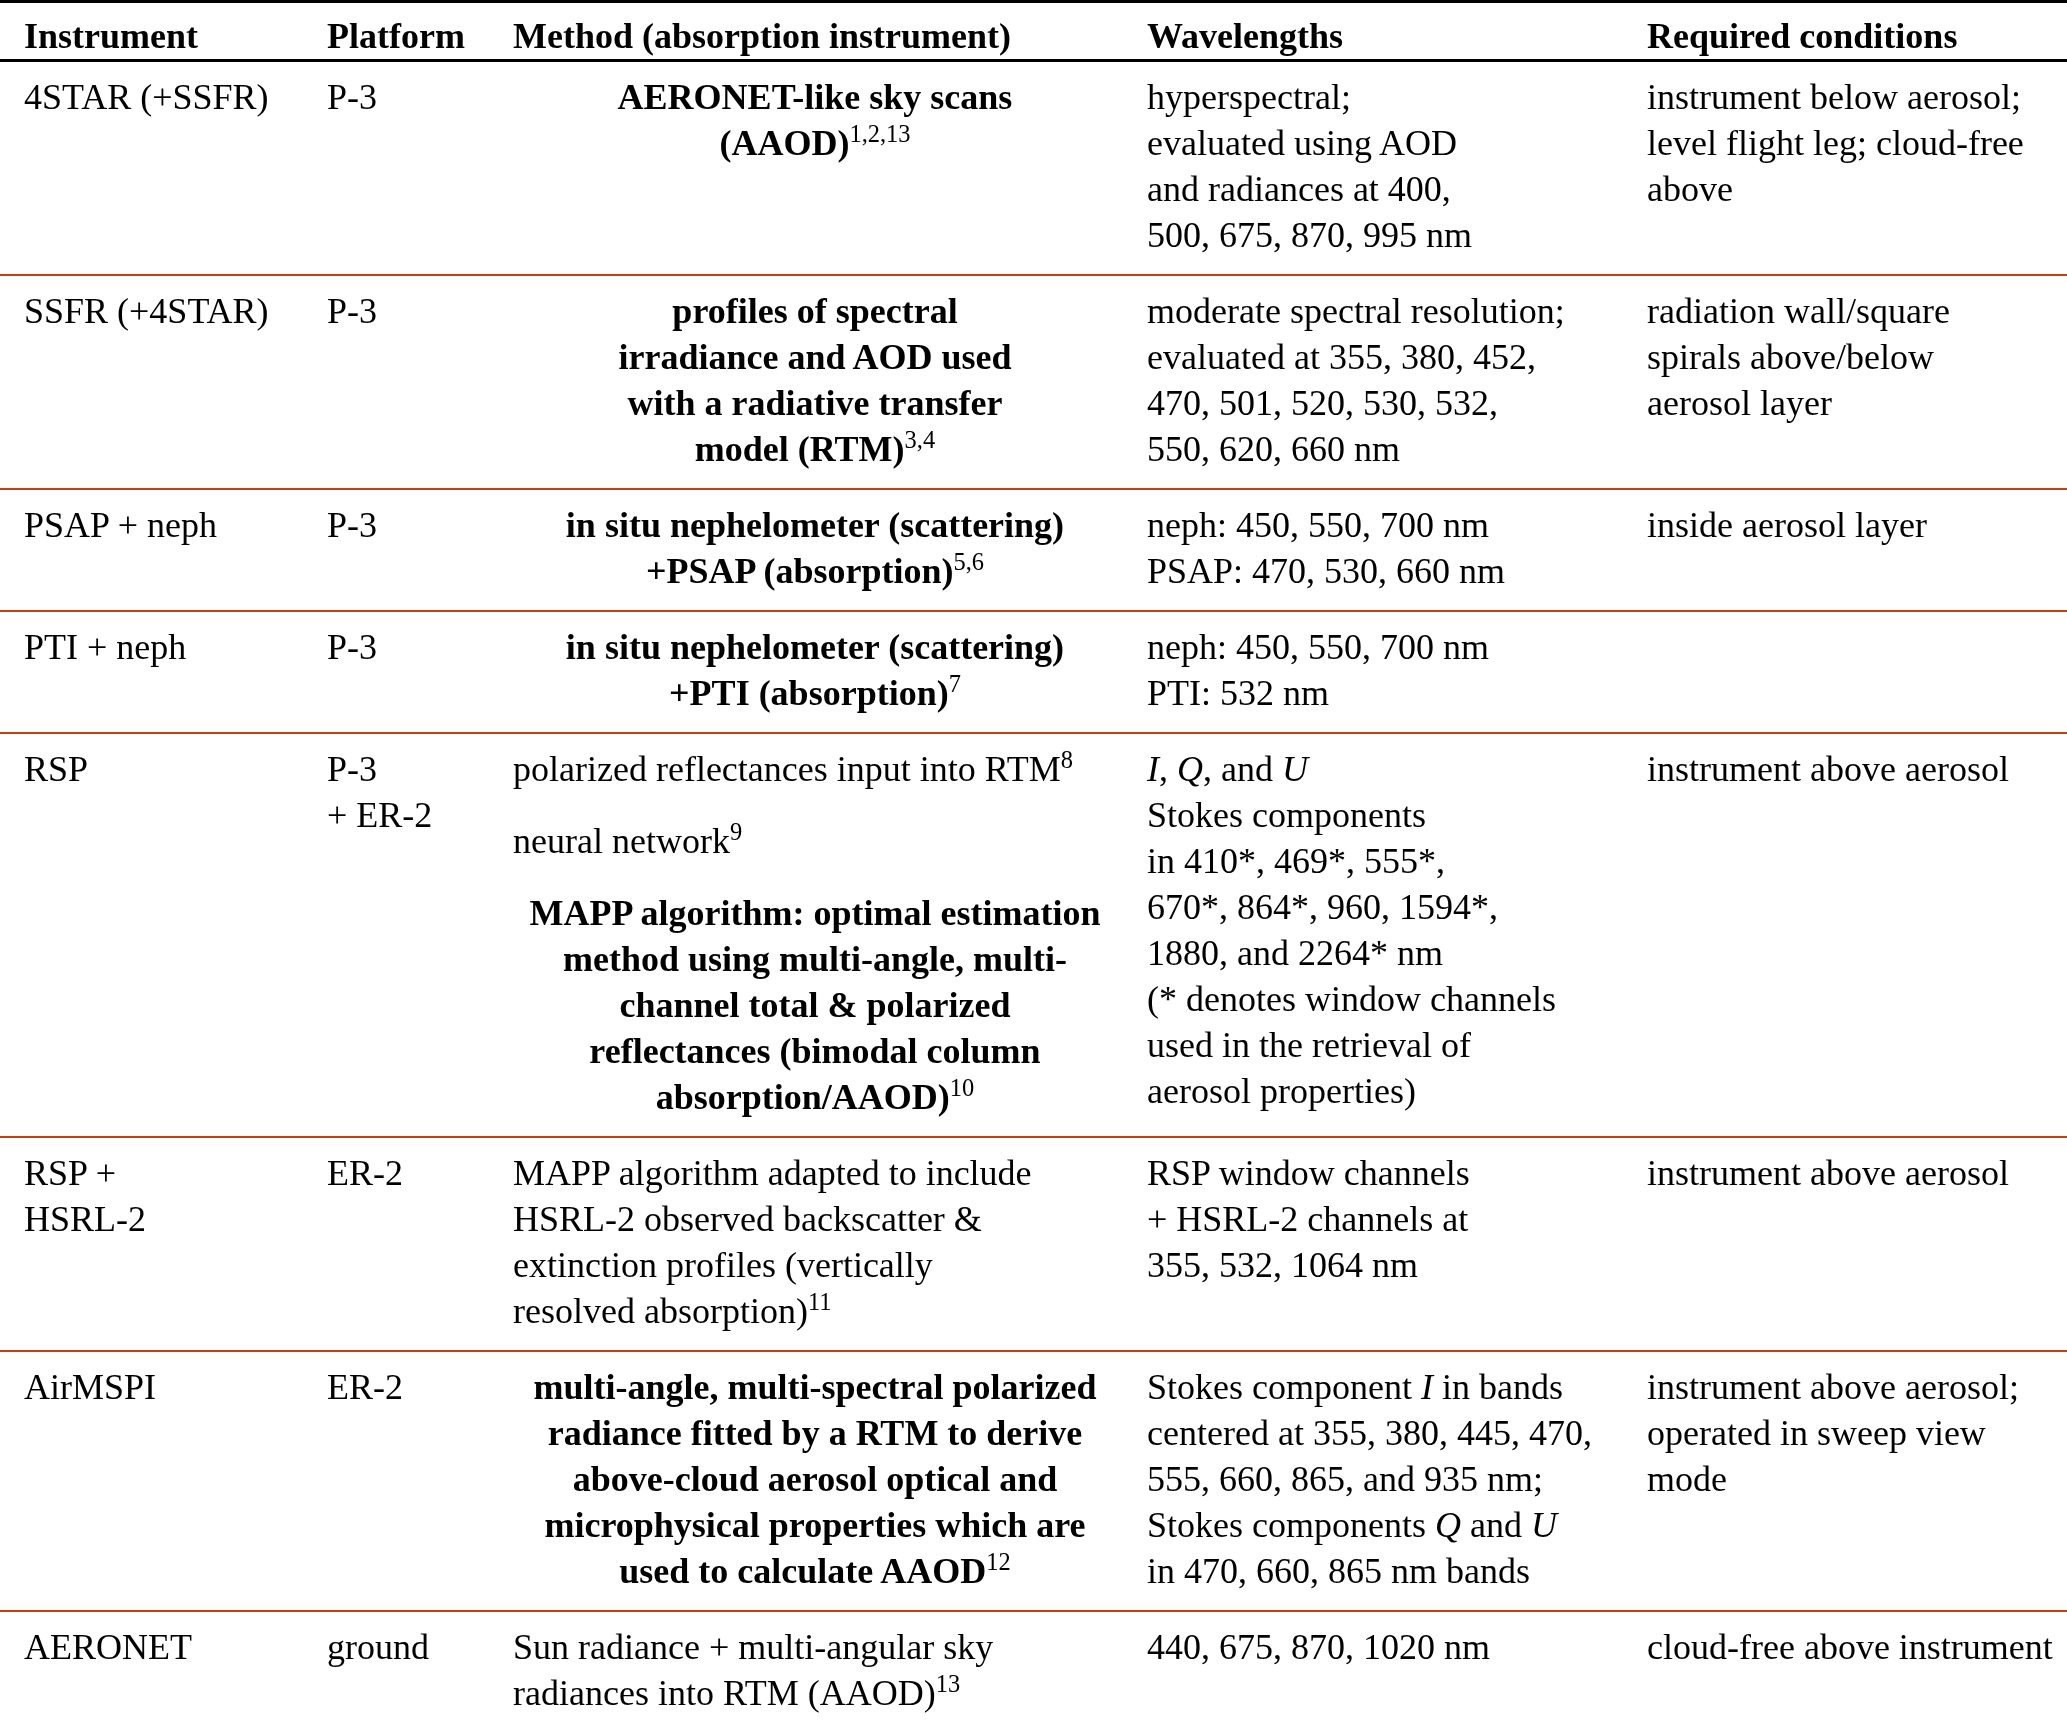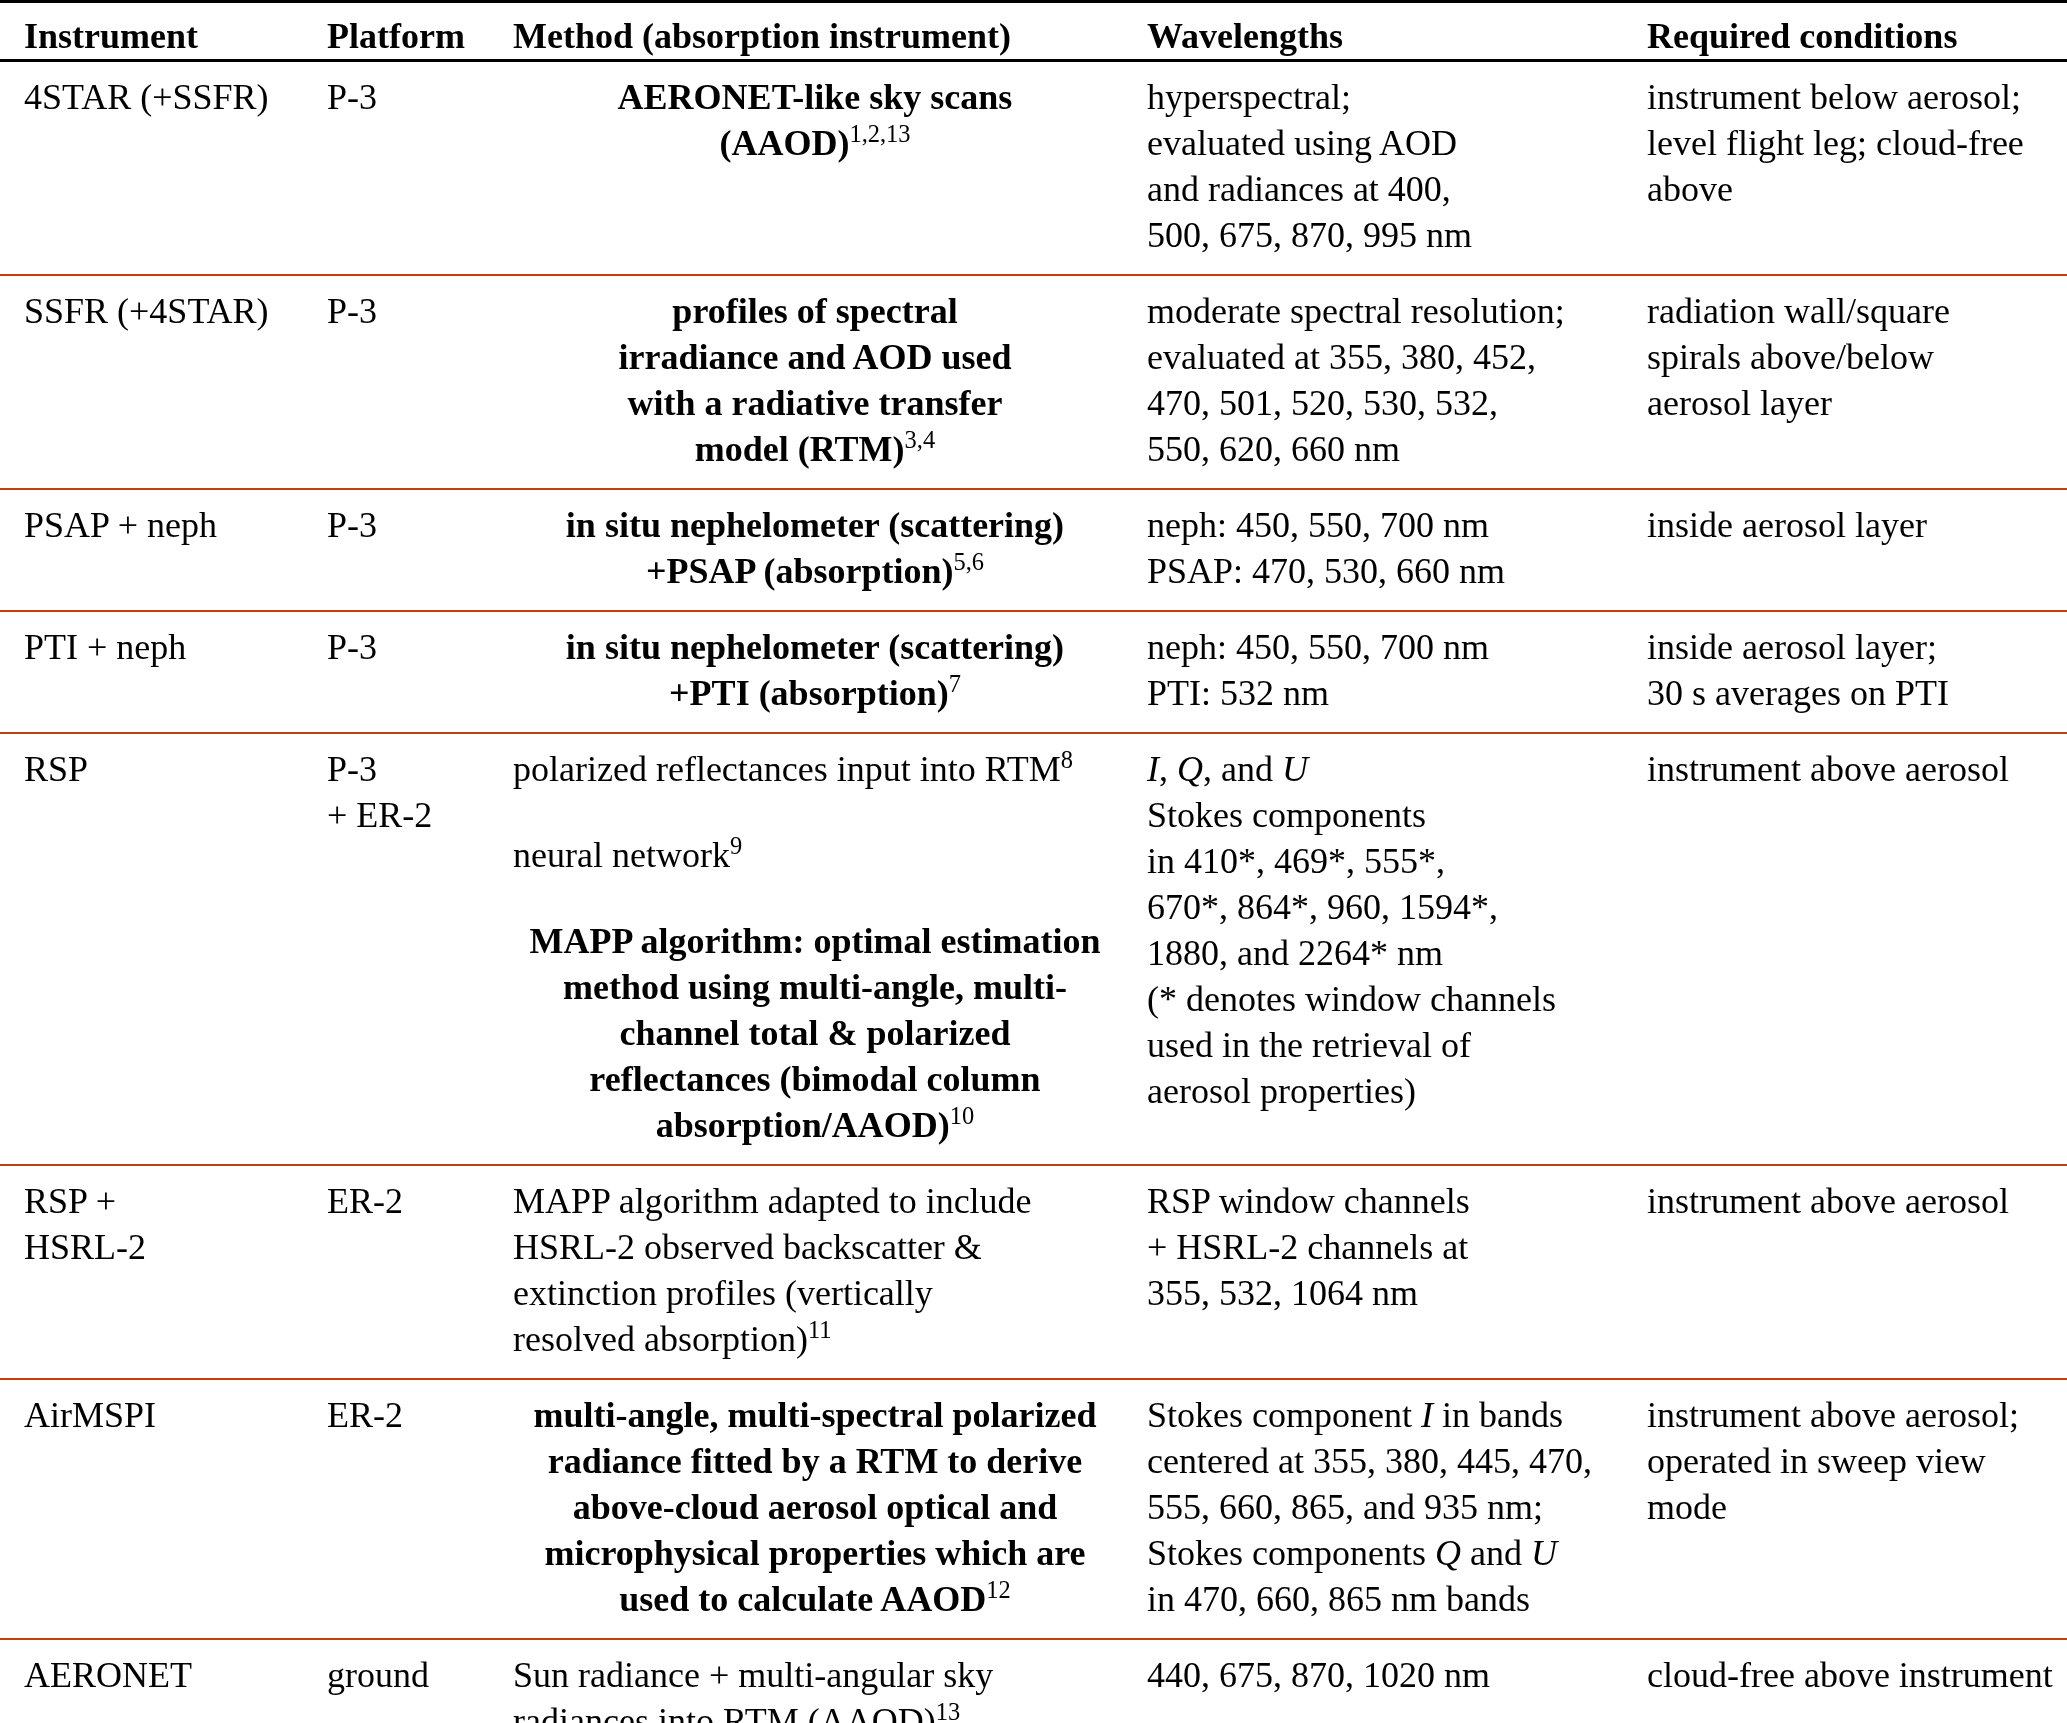--- a/index.html
+++ b/index.html
@@ -41,21 +41,21 @@
   .cell {
     padding: 12px 6px 16px 24px;
     box-sizing: border-box;
     white-space: pre-line;
   }
   .cell p {
     margin: 0;
     white-space: pre-line;
   }
   .cell p + p {
-    margin-top: 40px;
+    margin-top: 26px;
   }
   .cell p.bold {
     font-weight: bold;
     text-align: center;
   }
   sup {
     font-weight: normal;
     font-size: 68%;
     line-height: 0;
   }
@@ -112,22 +112,20 @@
 PSAP: 470, 530, 660 nm</div>
         <div class="cell">inside aerosol layer</div>
       </div>
       <div class="grid-row body-row">
         <div class="cell">PTI + neph</div>
         <div class="cell">P-3</div>
         <div class="cell"><p class="bold">in situ nephelometer (scattering)
 +PTI (absorption)<sup>7</sup></p></div>
         <div class="cell">neph: 450, 550, 700 nm
 PTI: 532 nm</div>
-        <div class="cell">inside aerosol layer;
-30 s averages on PTI</div>
       </div>
       <div class="grid-row body-row">
         <div class="cell">RSP</div>
         <div class="cell">P-3
 + ER-2</div>
         <div class="cell"><p>polarized reflectances input into RTM<sup>8</sup></p><p>neural network<sup>9</sup></p><p class="bold">MAPP algorithm: optimal estimation
 method using multi-angle, multi-
 channel total &amp; polarized
 reflectances (bimodal column
 absorption/AAOD)<sup>10</sup></p></div>

